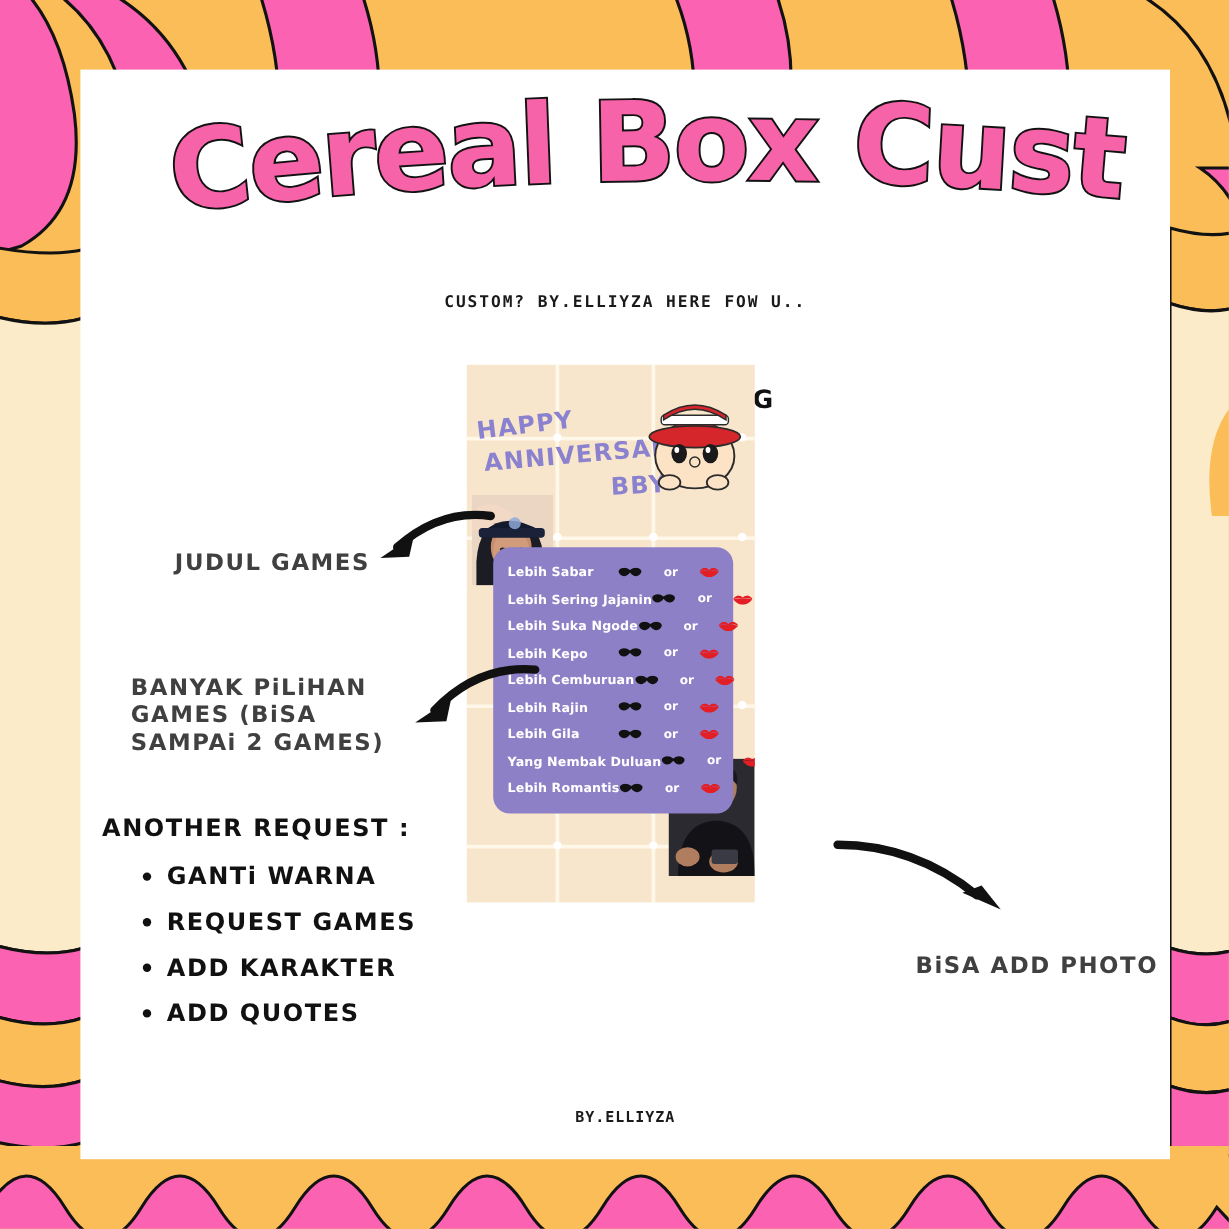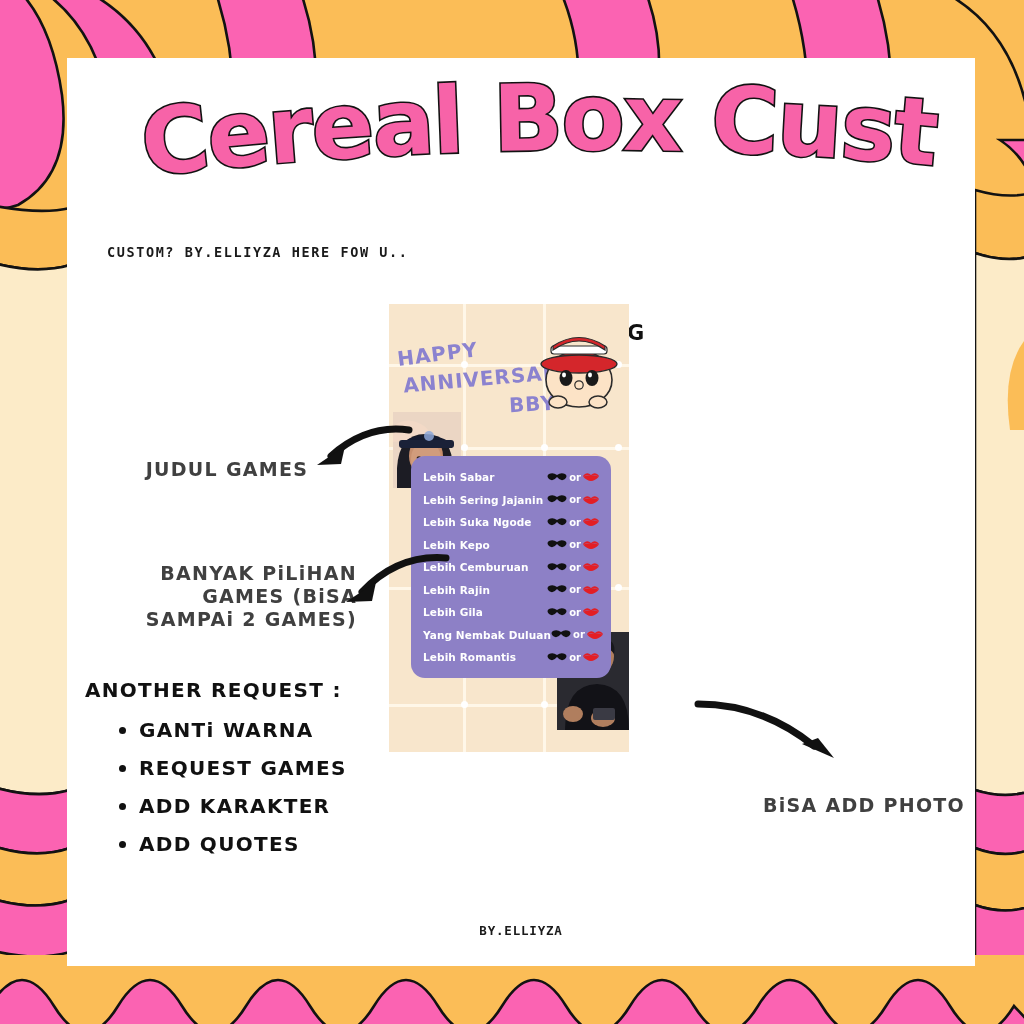--- a/index.html
+++ b/index.html
@@ -32,23 +32,23 @@
     font-weight:bold;
     font-size:92px;
     fill:#F763A8;
     stroke:#121212;
     stroke-width:3.2px;
     paint-order:stroke fill;
     letter-spacing:-2px;
   }
 
   #subtitle{
-    position:absolute;left:0;top:186px;width:908px;text-align:left;
+    position:absolute;left:0;top:186px;width:908px;text-align:center;
     font-family:"DejaVu Sans Mono", monospace;
-    font-weight:bold;font-size:13.5px;letter-spacing:1.6px;color:#1a1a1a;padding-left:40px;
+    font-weight:bold;font-size:13.5px;letter-spacing:1.6px;color:#1a1a1a;
   }
 
   #section-heading{
     position:absolute;left:0;top:263px;width:908px;text-align:center;
     font-family:"DejaVu Sans", sans-serif;
     font-weight:bold;font-size:21px;letter-spacing:1.6px;color:#111;
   }
 
   
   #card{
@@ -88,34 +88,34 @@
     padding:10px 0 0 0;box-sizing:border-box;
   }
   .list-row{
     display:flex;align-items:center;height:22.5px;padding-left:12px;
   }
   .list-label{
     flex:0 0 auto;color:#FFFFFF;font-size:10.5px;font-weight:bold;
     font-family:"DejaVu Sans", sans-serif;letter-spacing:.1px;white-space:nowrap;
   }
   .list-opts{
-    margin-left:auto;margin-right:12px;display:flex;align-items:center;gap:2px;
+    margin-left:auto;margin-right:12px;display:flex;align-items:center;gap:18px;
   }
   .mustache{width:20px;height:9px;}
   .lips{width:16px;height:8px;}
   .or-label{color:#FFFFFF;font-size:10px;font-weight:bold;font-family:"DejaVu Sans",sans-serif;}
 
   
   .anno{
     position:absolute;
     font-family:"DejaVu Sans", sans-serif;
     font-weight:bold;color:#404040;letter-spacing:1.3px;line-height:1.22;
   }
   #anno-judul{left:45px;top:400px;width:230px;font-size:19px;text-align:center;}
-  #anno-banyak{left:42px;top:504px;width:248px;font-size:19px;text-align:right;}
+  #anno-banyak{left:42px;top:504px;width:248px;font-size:19px;text-align:left;}
   #anno-photo{left:672px;top:736px;width:250px;font-size:19px;text-align:center;}
 
   
   .arrow{position:absolute;pointer-events:none;}
   #arrow1{left:238px;top:358px;width:110px;height:66px;}
   #arrow2{left:265px;top:490px;width:120px;height:72px;}
   #arrow3{left:625px;top:630px;width:150px;height:86px;}
 
   
   #req-block{position:absolute;left:18px;top:620px;width:340px;}

